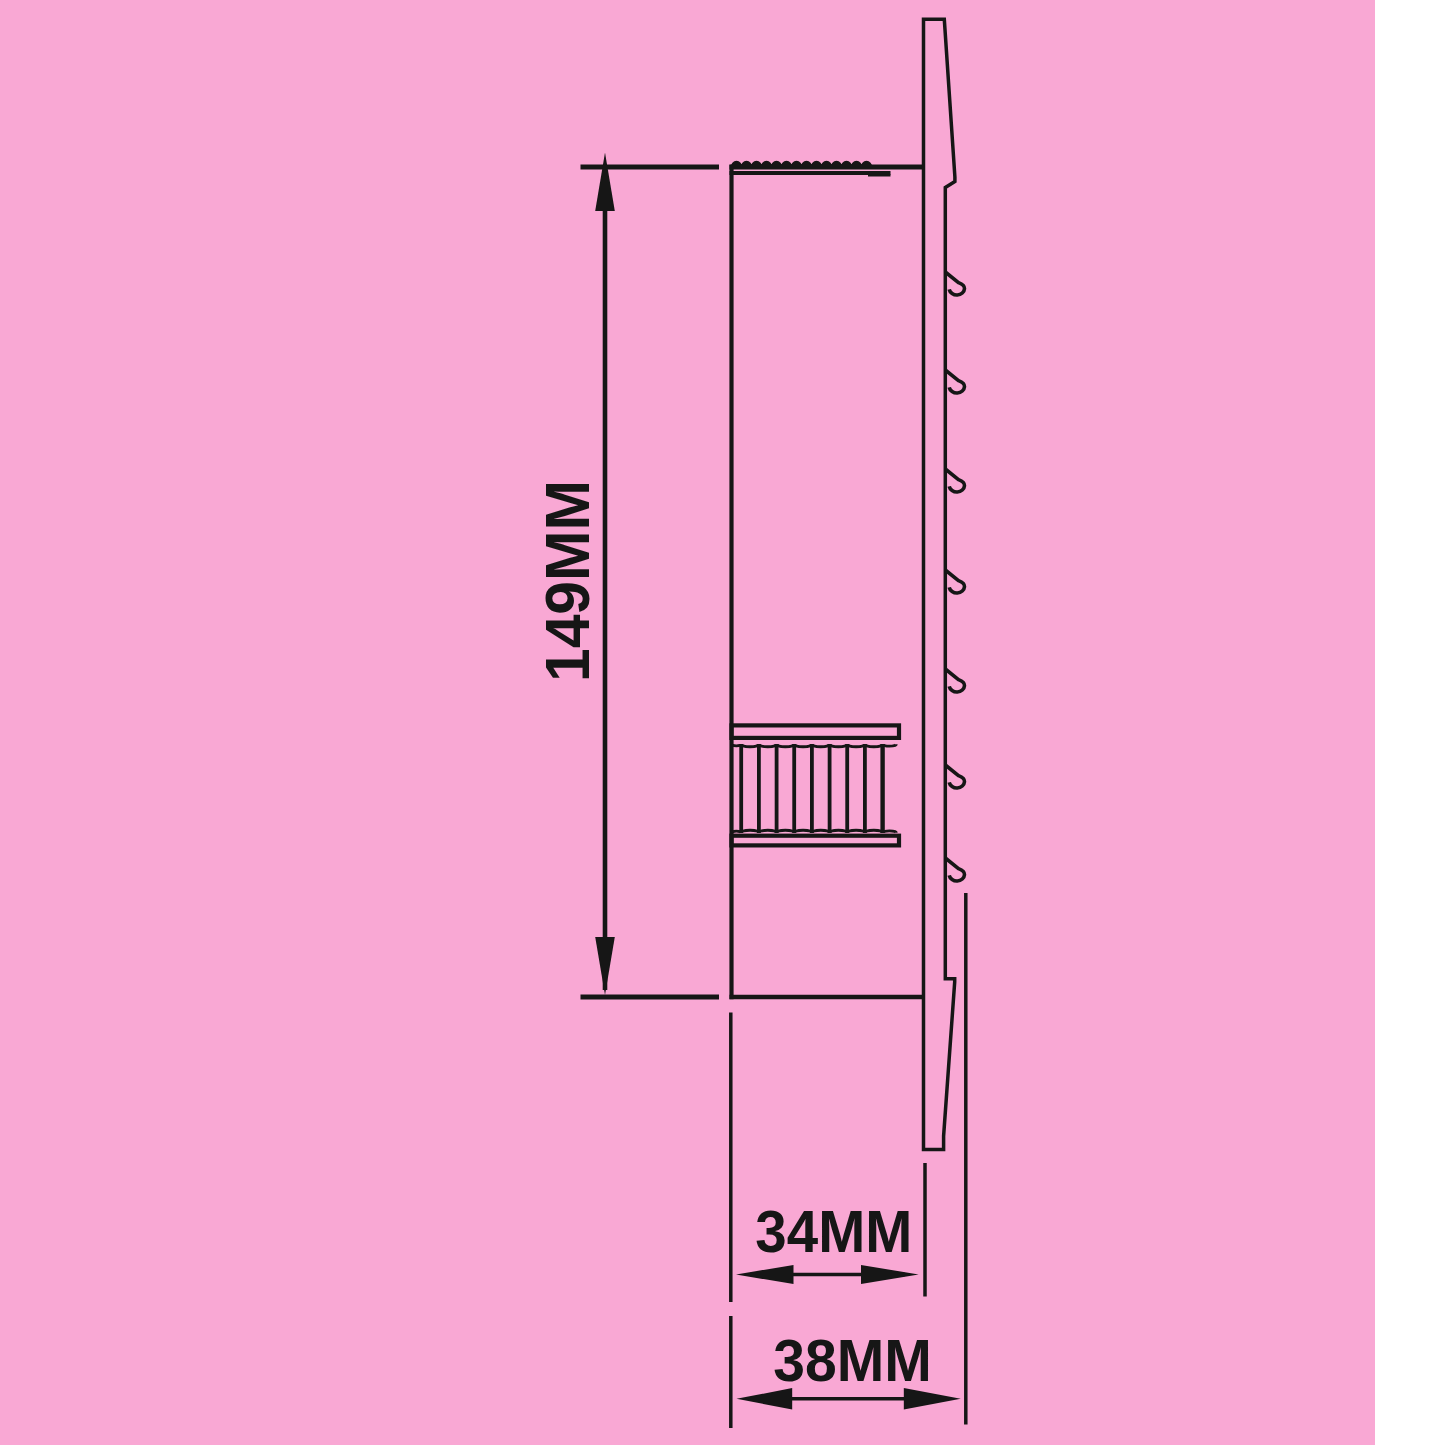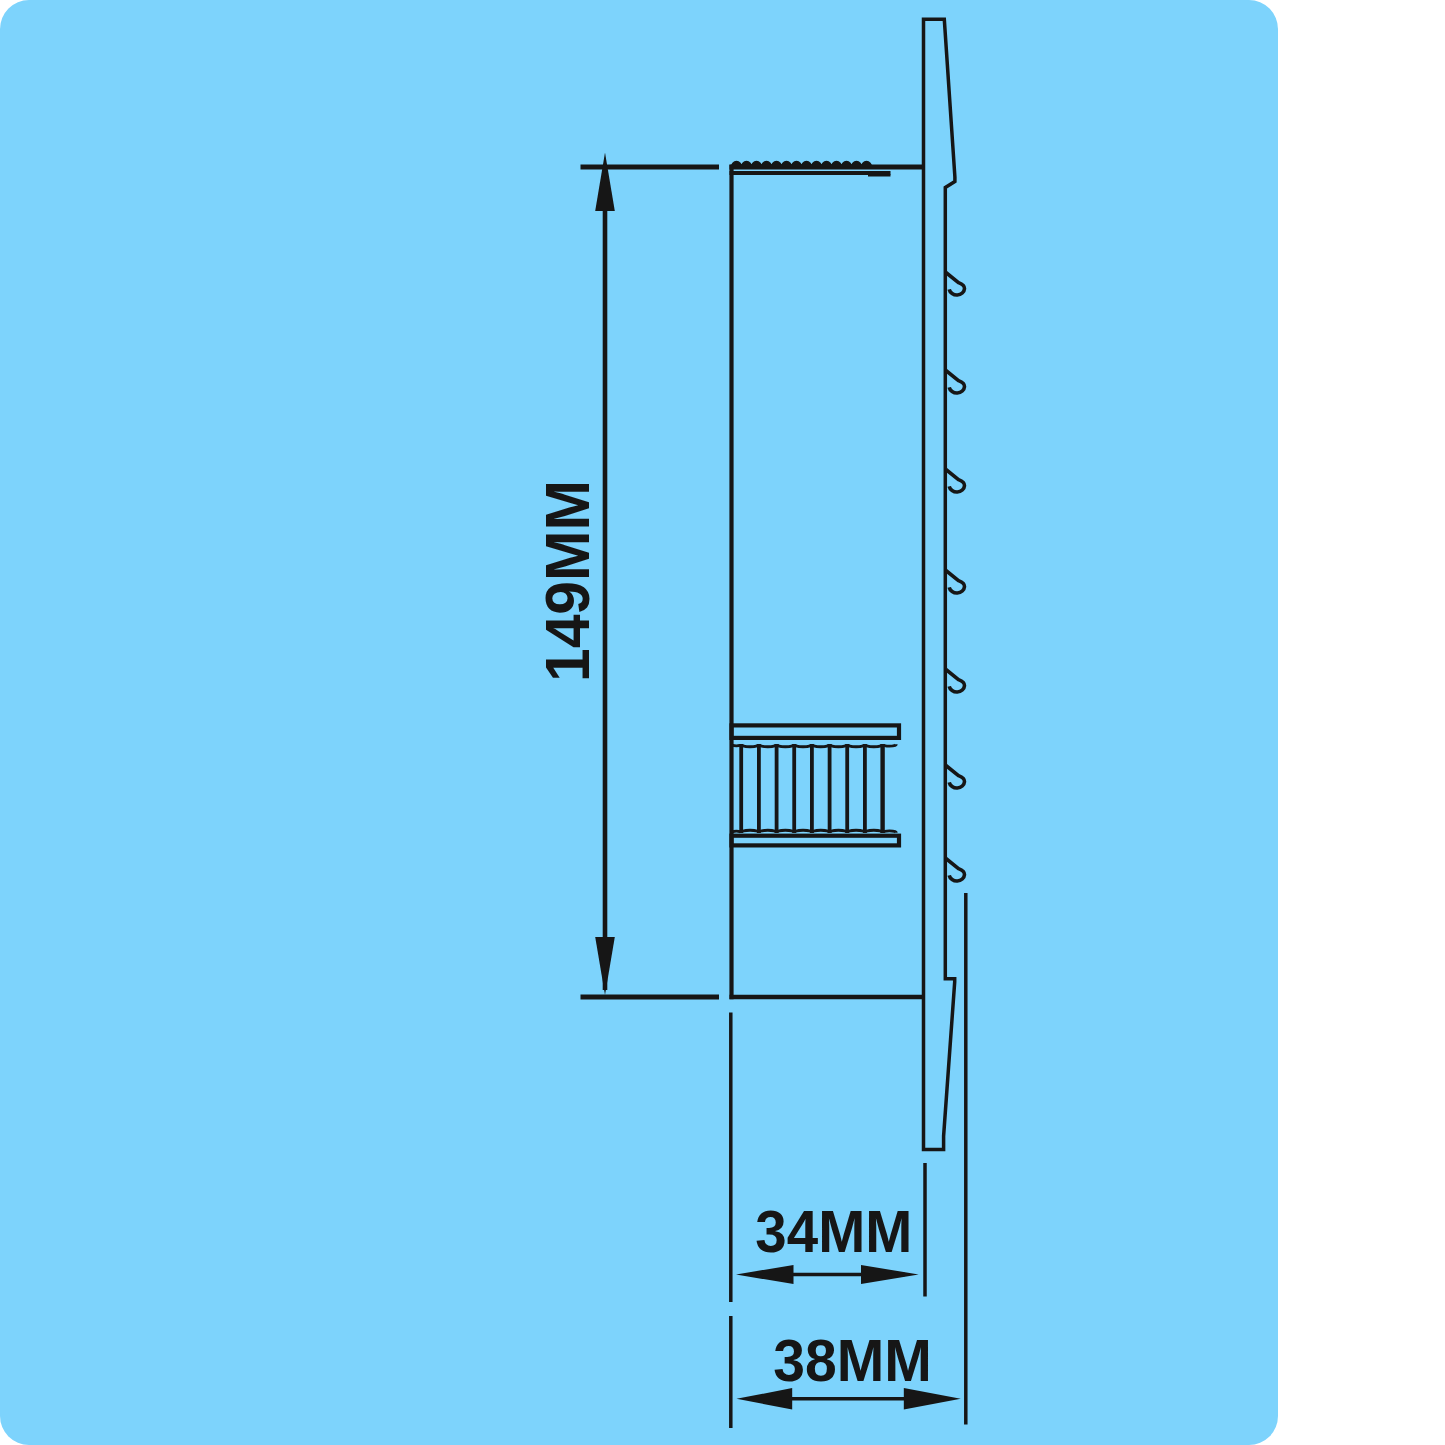--- a/index.html
+++ b/index.html
@@ -1,16 +1,16 @@
 <!DOCTYPE html>
 <html><head>
 <meta charset="utf-8">
 <style>
   html,body{margin:0;padding:0;background:#fff;}
-  .stage{position:relative;width:1278px;height:1445px;background:#7dd3fc;overflow:hidden;border-radius:29px;}
+  .stage{position:relative;width:1375px;height:1445px;background:#f9a8d4;overflow:hidden;}
   svg{position:absolute;left:0;top:0;}
   text{font-family:"Liberation Sans",sans-serif;font-weight:bold;fill:#161616;}
 </style>
 </head>
 <body>
 <div class="stage">
 <svg width="1445" height="1445" viewBox="0 0 1445 1445">
   <g stroke="#161616" fill="none" stroke-linecap="butt">
 
     <line x1="580.5" y1="167" x2="719" y2="167" stroke-width="4.8"></line>

